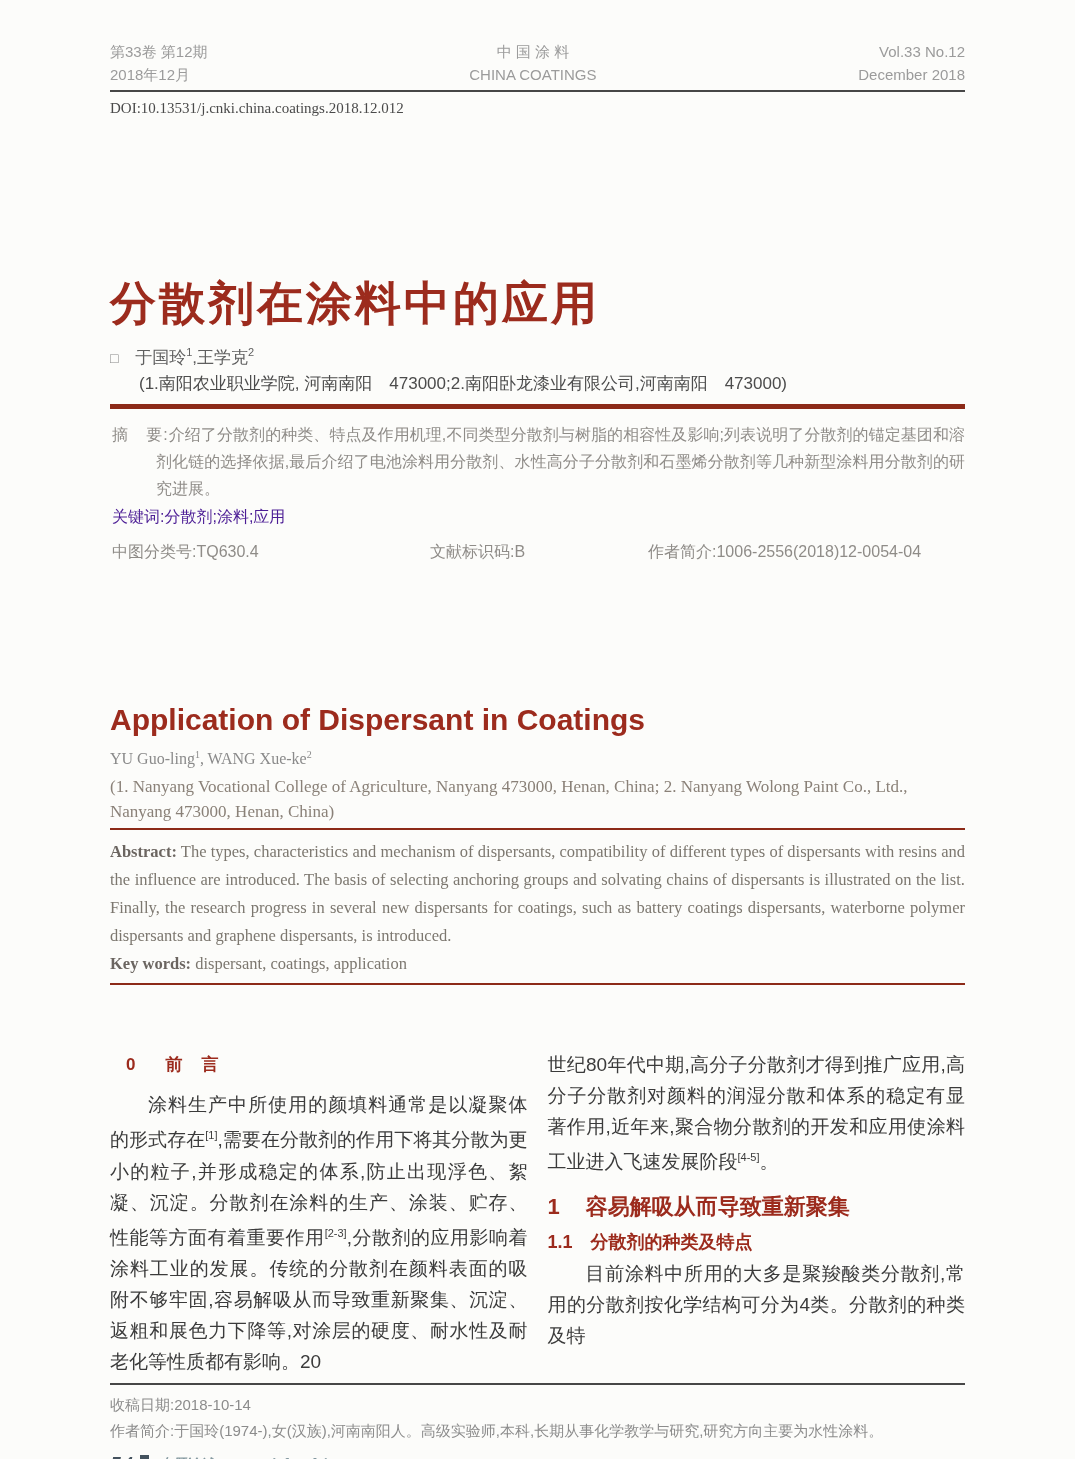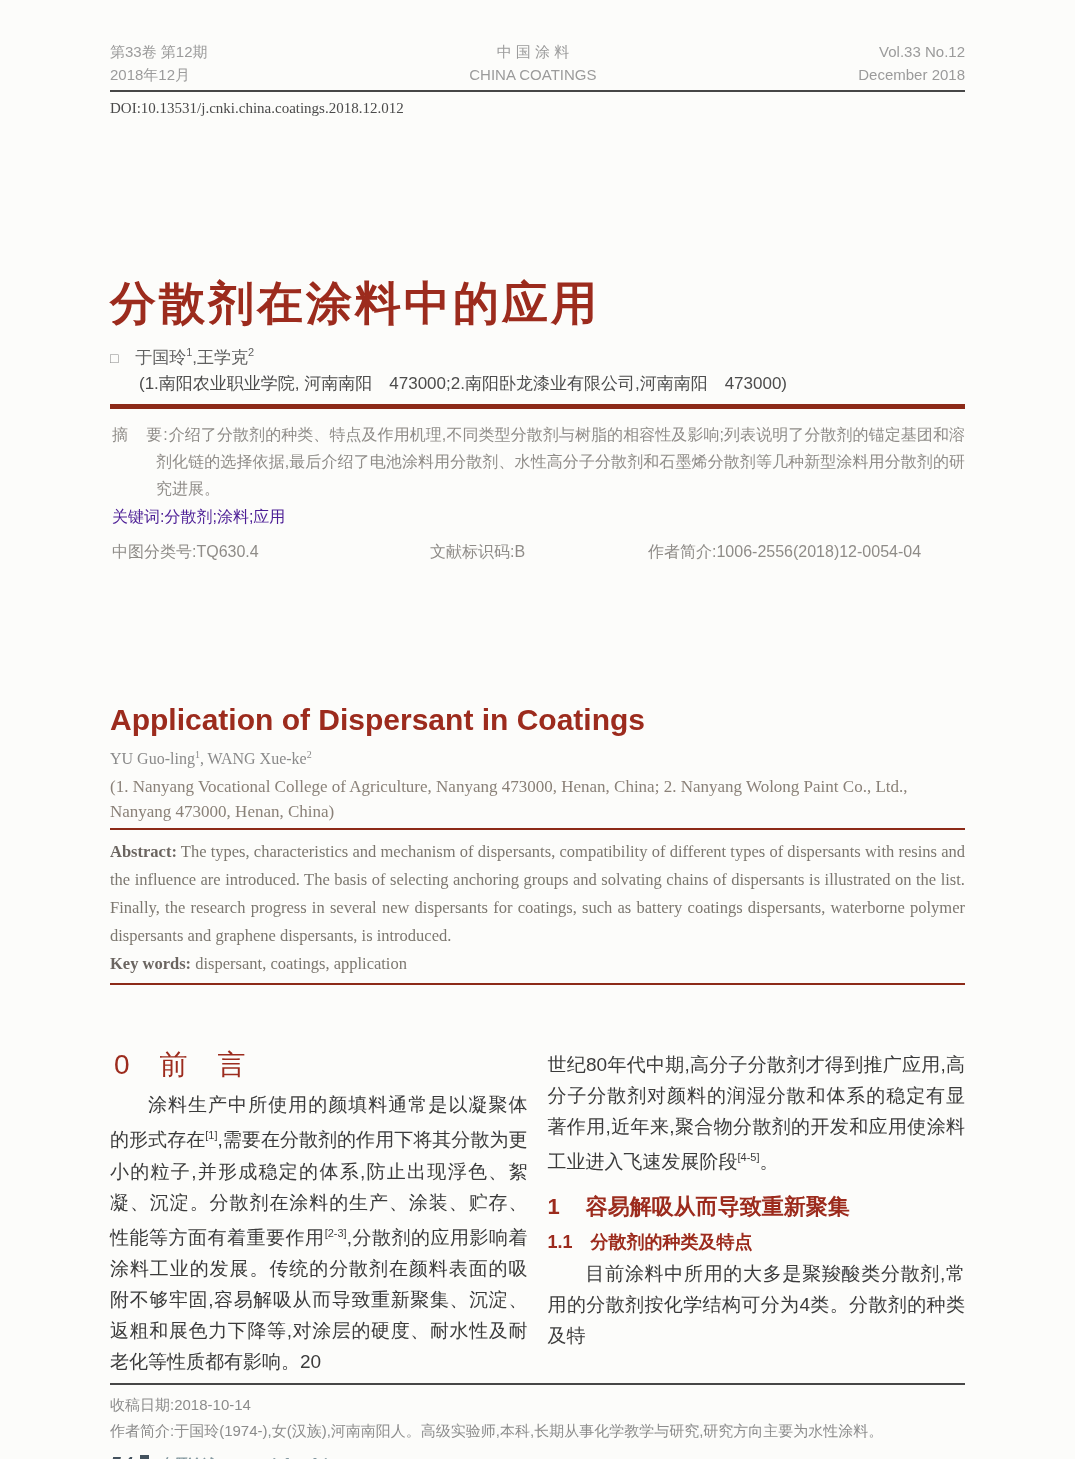--- a/index.html
+++ b/index.html
@@ -46,21 +46,21 @@
   .abstract-en .ab-label-en, .keywords-en .ab-label-en { font-weight:bold; color:#6b6560; }
   .keywords-en { margin-top:1px; font-family:"Liberation Serif", serif; font-size:16.5px; line-height:26px; color:#7c776f; }
   .rule-thin.second { margin-top:6px; }
 
   
   .columns { display:flex; gap:20px; margin-top:64px; }
   .col { flex:1; }
   .body-para { margin:0; font-size:19px; line-height:31px; color:#3b3b3b; text-align:justify; }
   .body-para sup { font-size:11px; }
   .indent { text-indent:2em; }
-  .sec0 { margin:0 0 8px 4px; font-size:28px; line-height:32px; font-weight:normal; color:var(--accent-red,#a63a22); }
+  .sec0 { margin:0 0 8px 16px; font-size:17px; line-height:32px; font-weight:bold; color:var(--accent-red,#a63a22); }
   .sec0 .h-num { margin-right:30px; }
   .sec0 .h-text { letter-spacing:1px; }
   .sec1 { margin:14px 0 0 0; font-size:22px; line-height:30px; font-weight:bold; color:var(--accent-red,#a63a22); }
   .sec1 .h-num { margin-right:26px; }
   .sec11 { margin:8px 0 4px 0; font-size:18px; line-height:24px; font-weight:bold; color:var(--accent-red,#a63a22); }
   .sec11 .h-num { margin-right:18px; }
 
   
   .foot-rule { margin-top:6px; border-top:2px solid #474747; }
   .footnote { margin-top:7px; font-size:15px; line-height:26px; color:#8c8c8c; }

